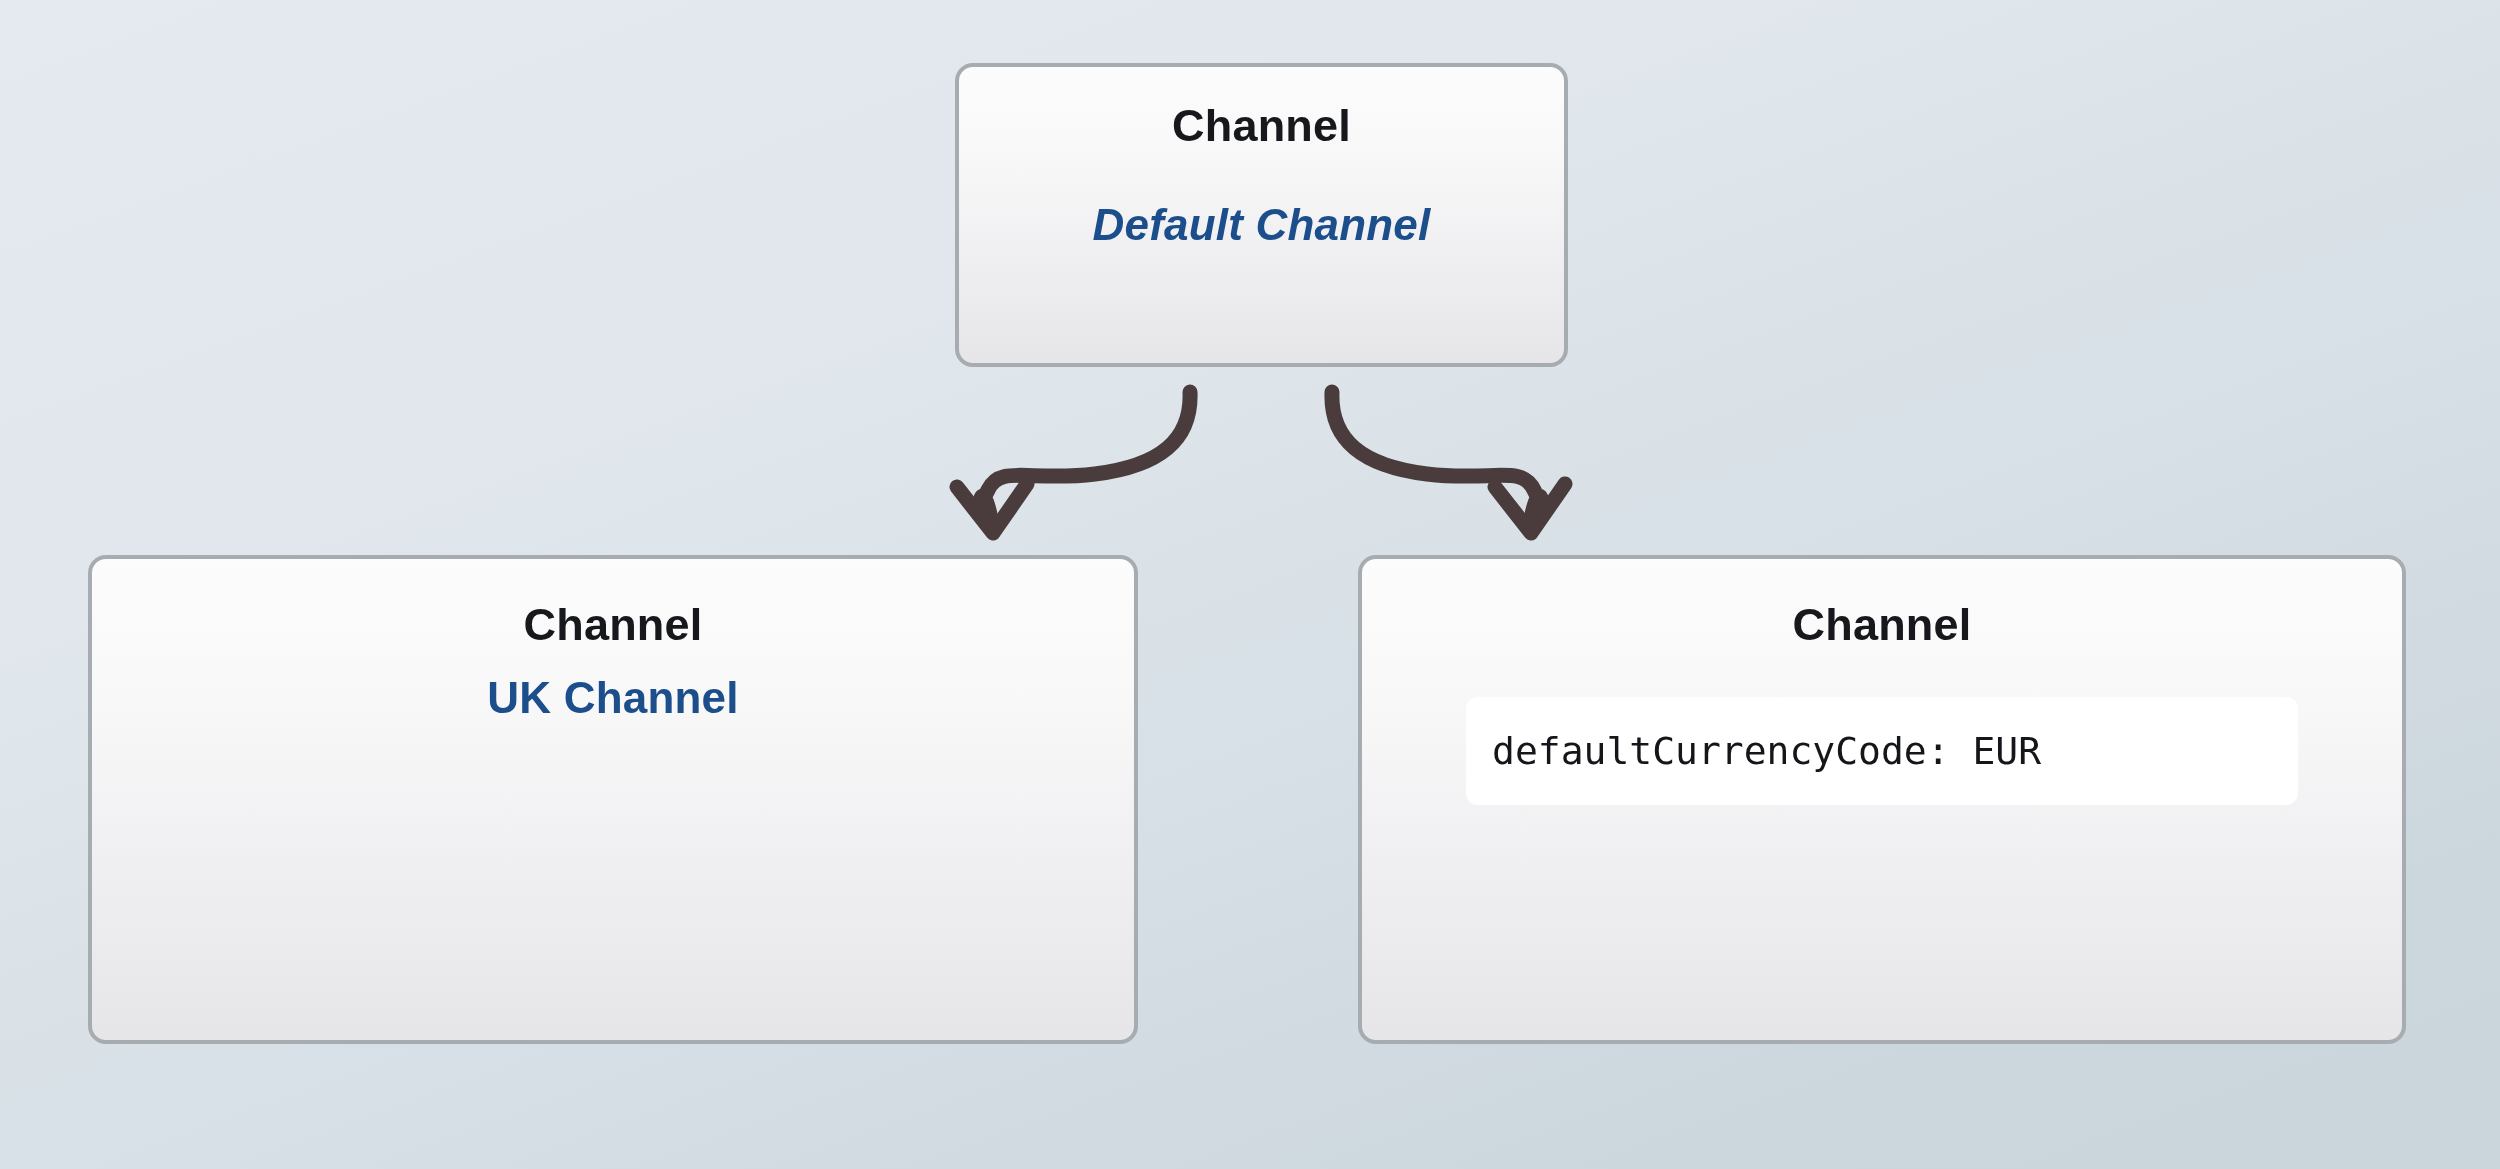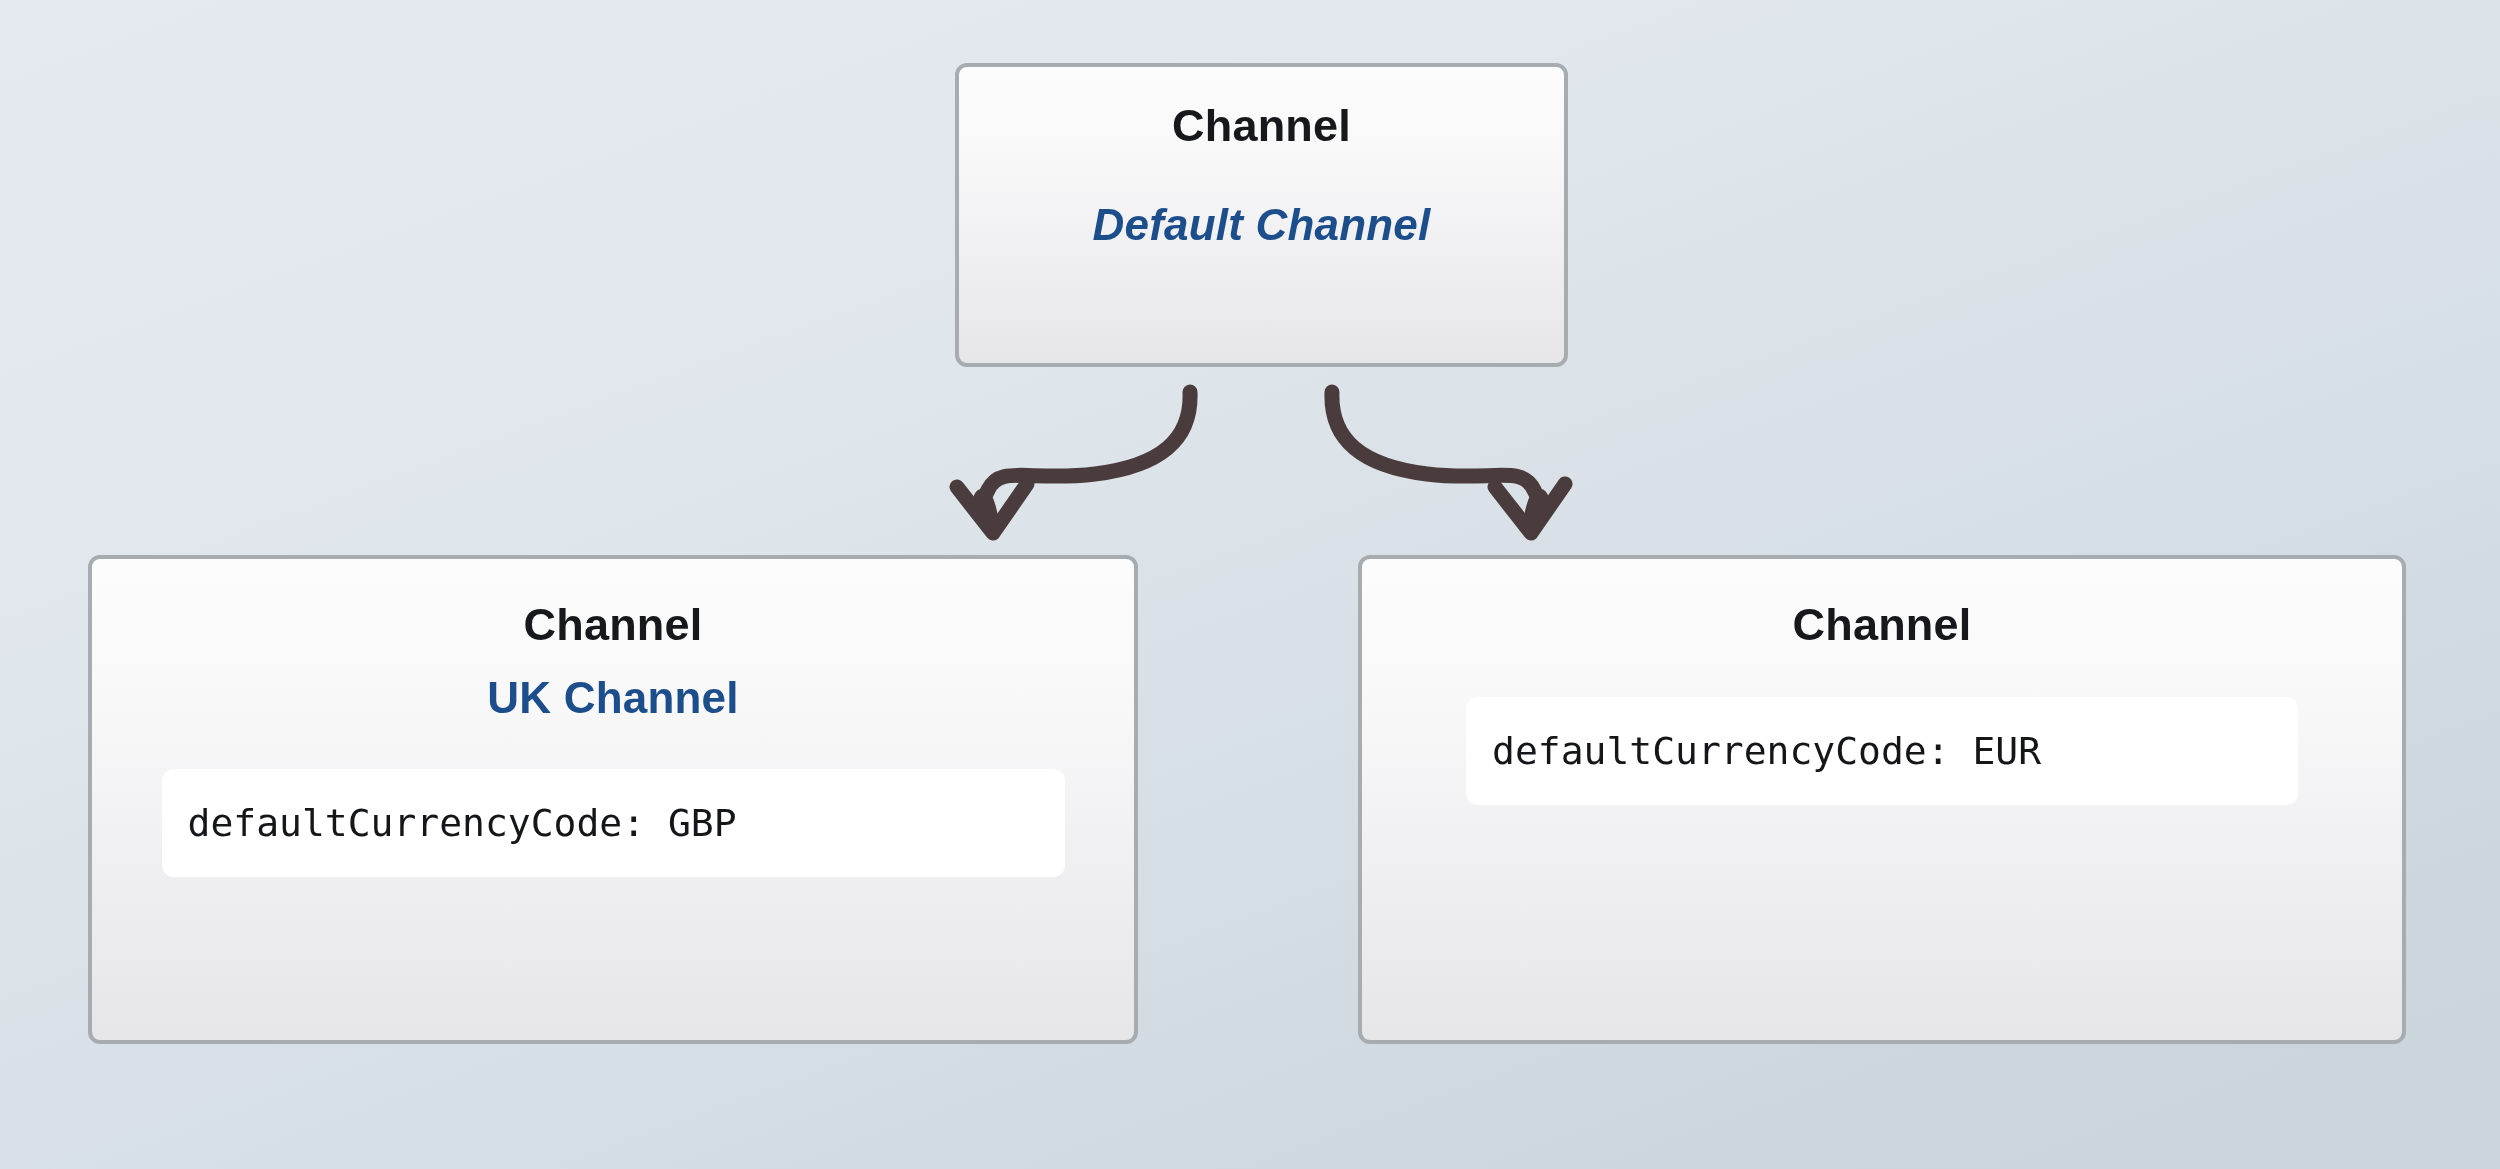--- a/index.html
+++ b/index.html
@@ -29,21 +29,21 @@
     width: 2500px;
     height: 1169px;
     pointer-events: none;
   }
 
   
   .entity-card {
     position: absolute;
     box-sizing: border-box;
     border: 4px solid #a6acb0;
-    border-radius: 12px;
+    border-radius: 18px;
     background: linear-gradient(180deg, #fcfcfd 0%, #f8f8f9 30%, #efeff1 65%, #e6e6e9 100%);
     display: flex;
     flex-direction: column;
     align-items: center;
   }
 
   #card-root {
     left: 955px;
     top: 63px;
     width: 613px;
@@ -141,21 +141,20 @@
   </svg>
 
   <div class="entity-card root-card" id="card-root">
     <div class="entity-type">Channel</div>
     <div class="entity-name">Default Channel</div>
   </div>
 
   <div class="entity-card child-card" id="card-uk">
     <div class="entity-type">Channel</div>
     <div class="entity-name">UK Channel</div>
-    <div class="attribute-pill">defaultCurrencyCode: GBP</div>
   </div>
 
   <div class="entity-card child-card" id="card-germany">
     <div class="entity-type">Channel</div>
     <div class="attribute-pill">defaultCurrencyCode: EUR</div>
   </div>
 
 </div>
 
 </body></html>

